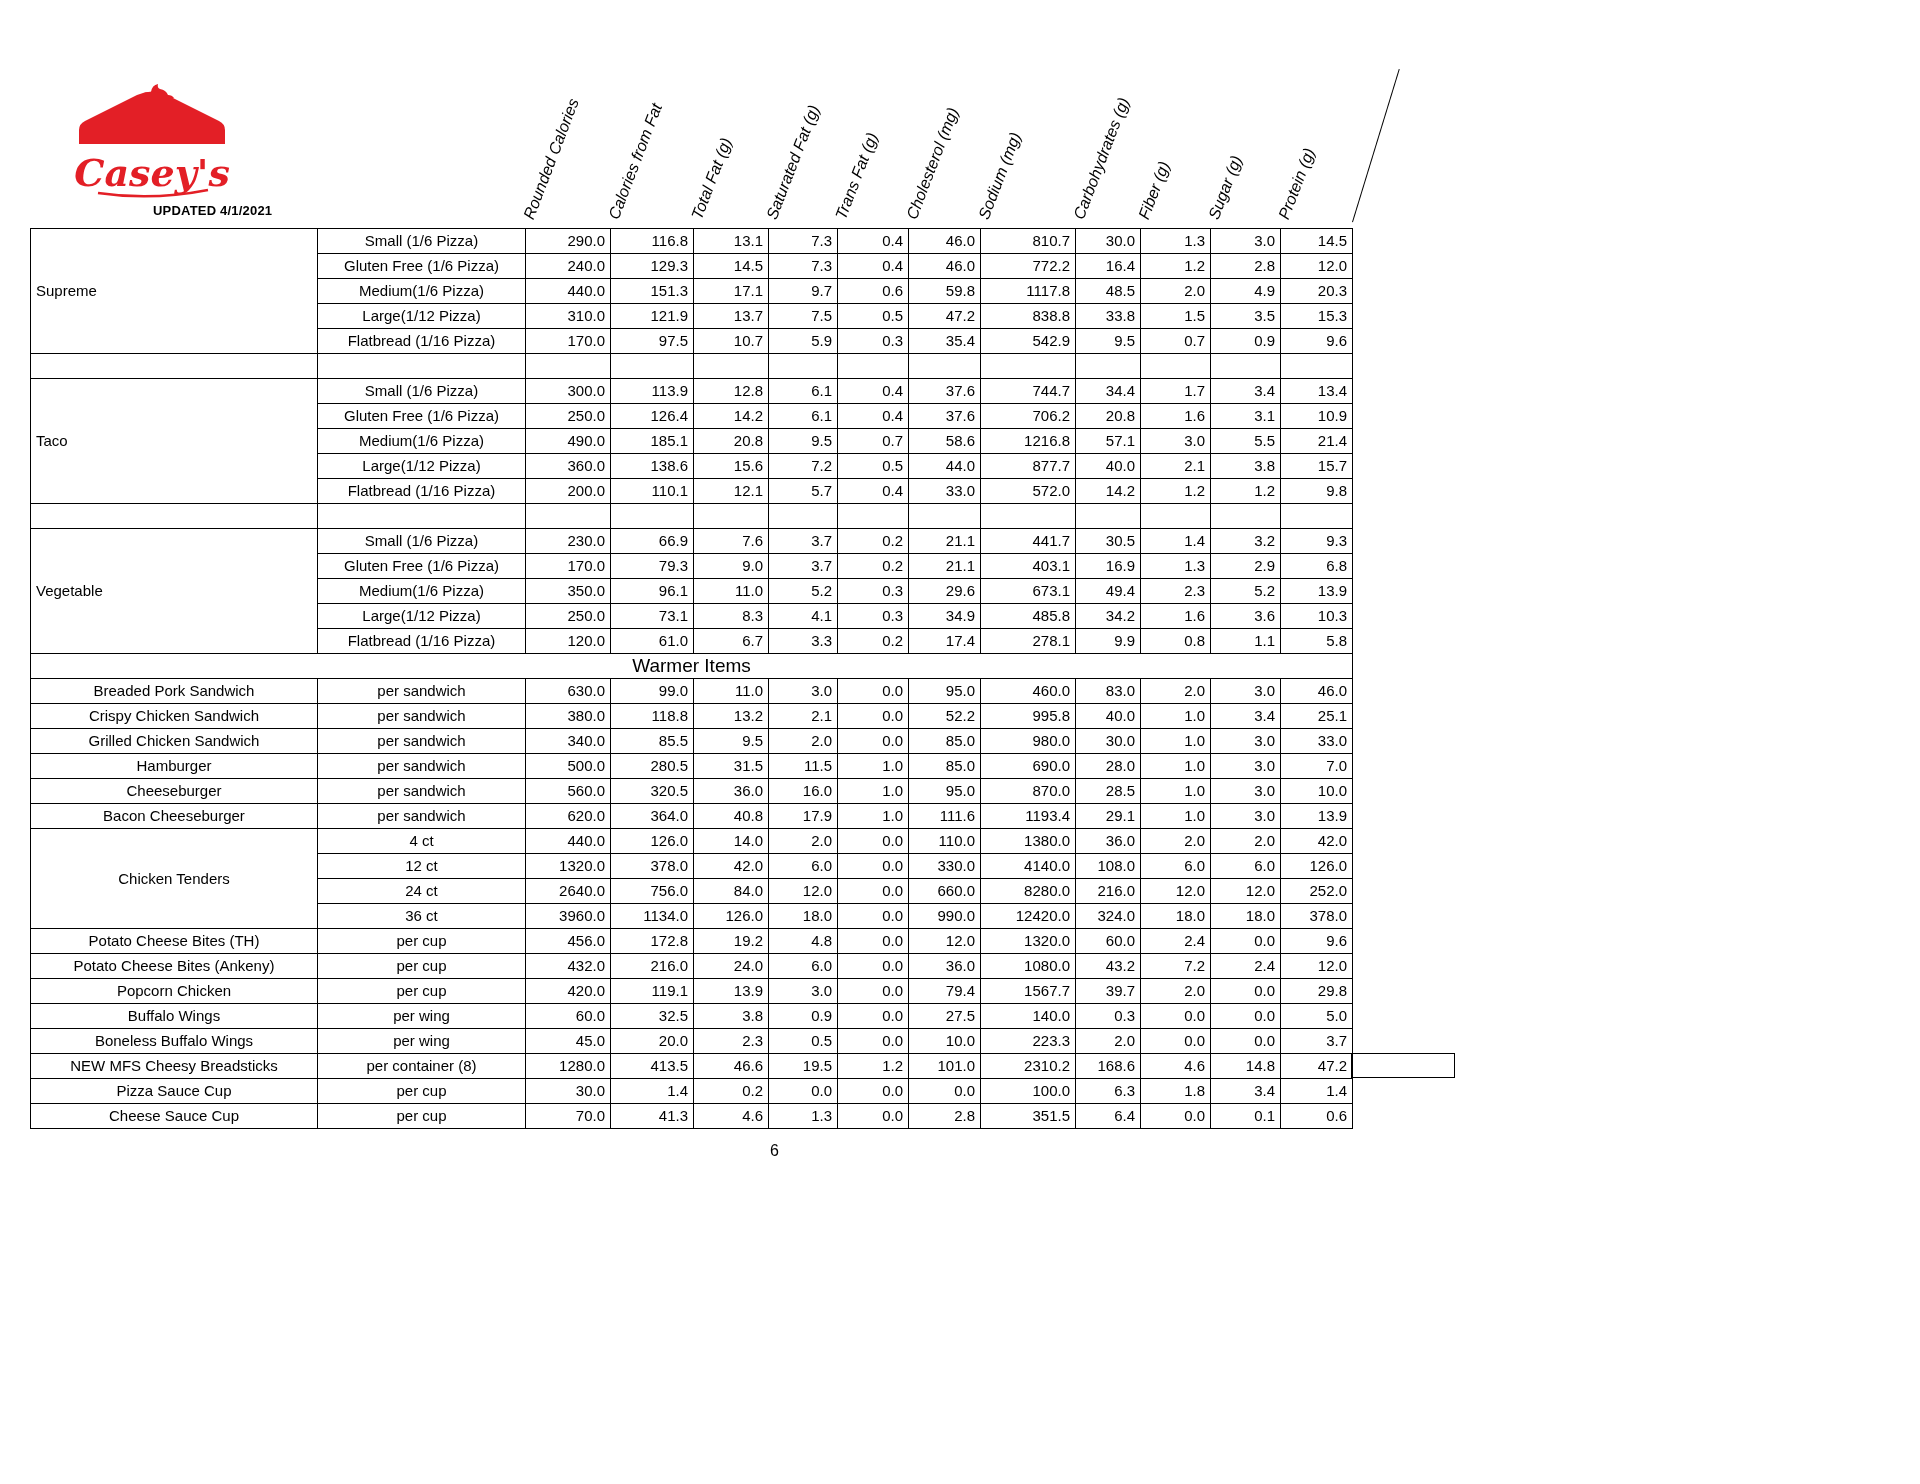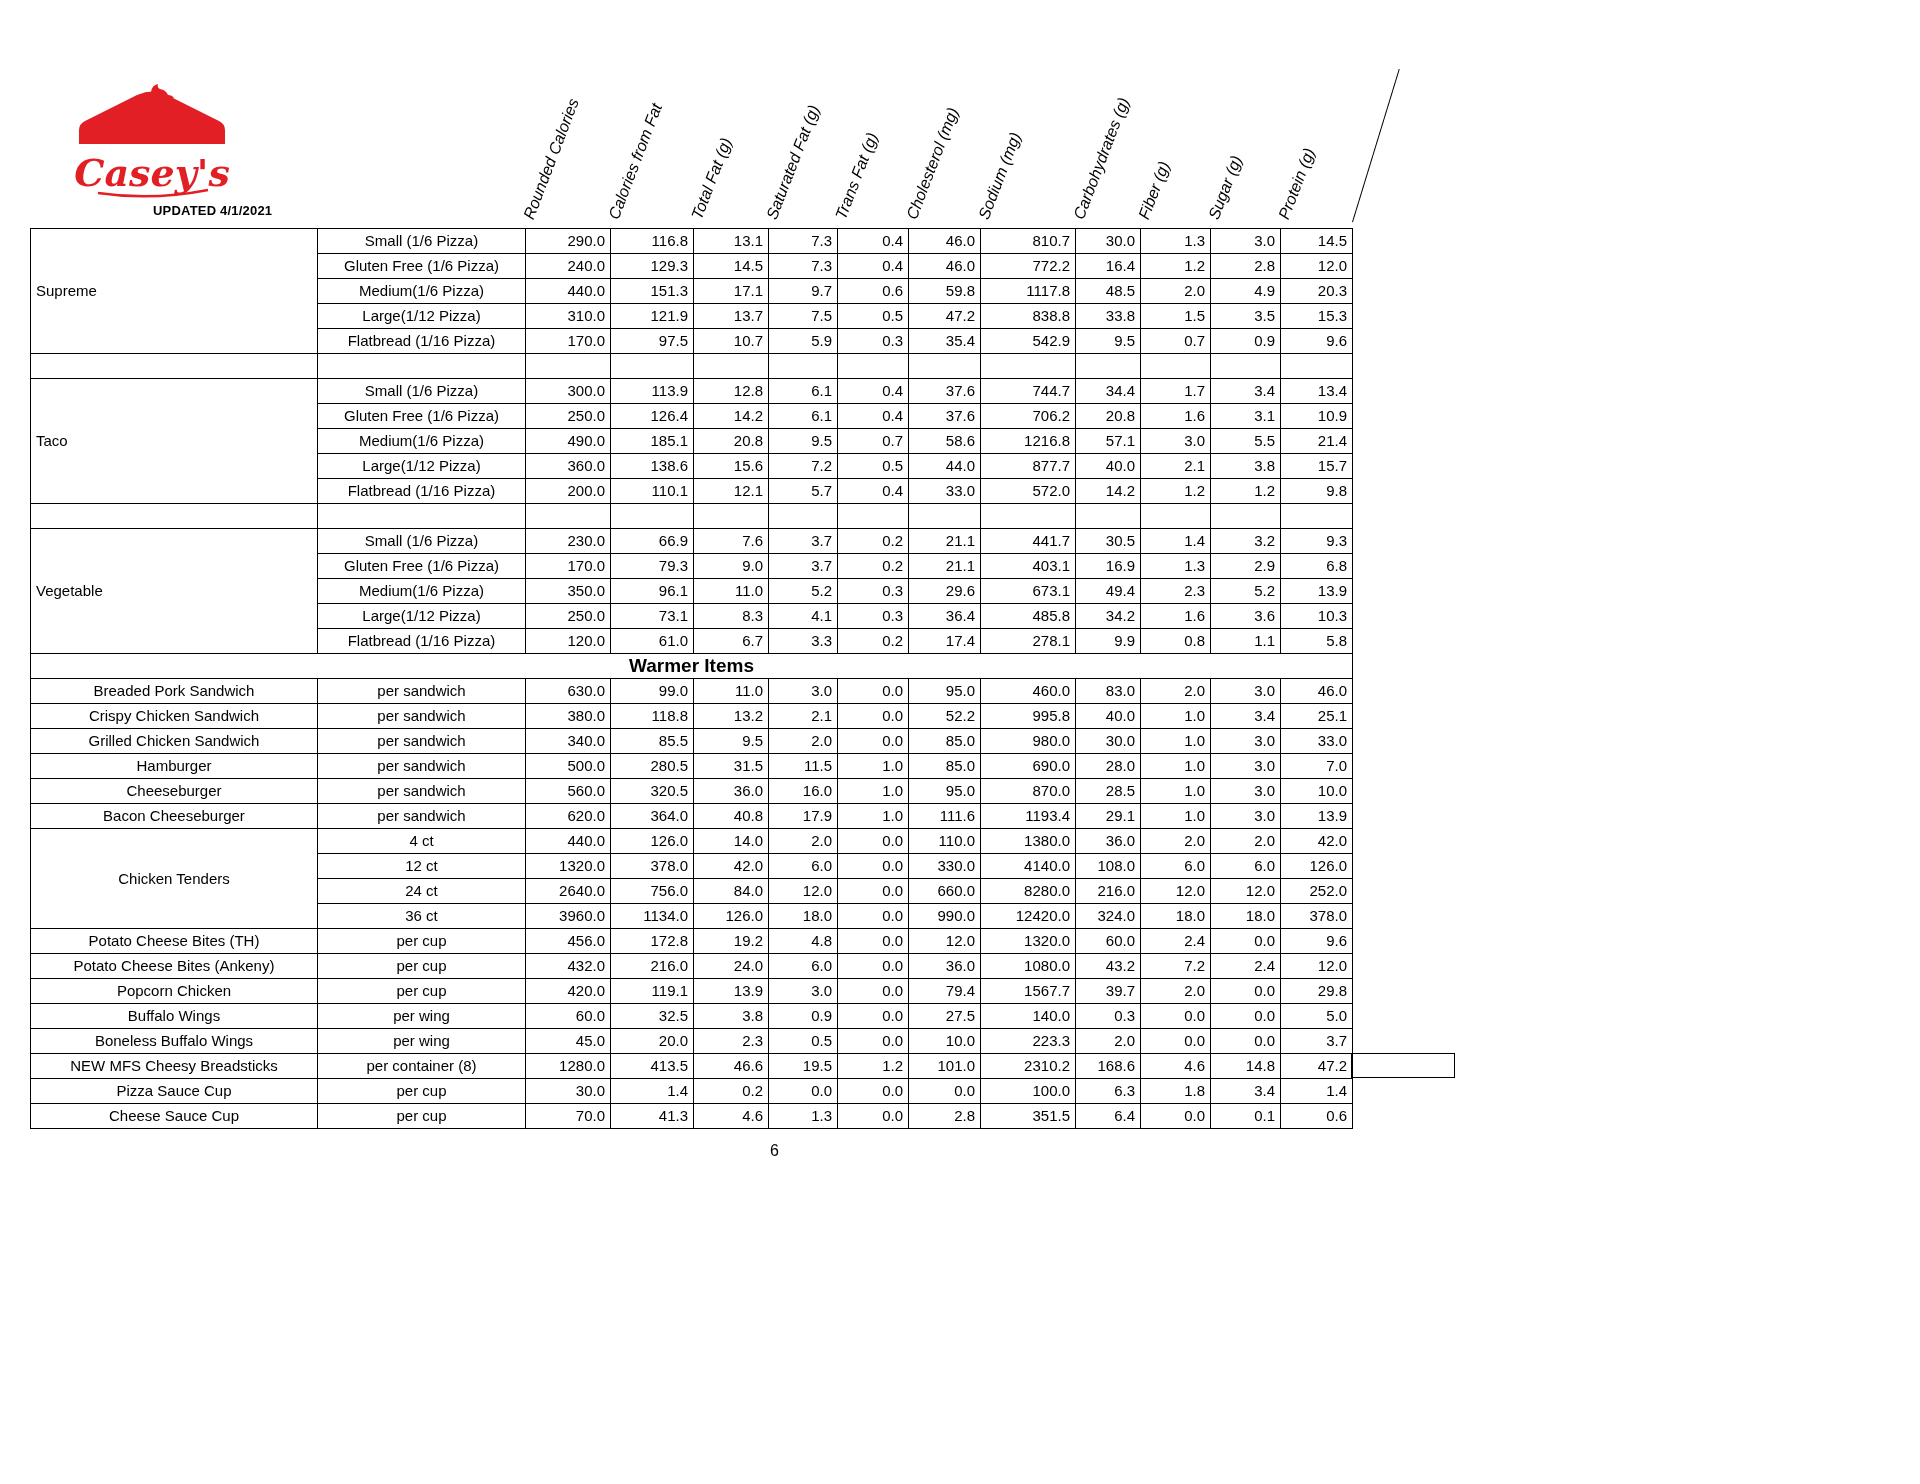--- a/index.html
+++ b/index.html
@@ -72,21 +72,21 @@
     overflow: hidden;
     white-space: nowrap;
     vertical-align: middle;
   }
   td.num { text-align: right; }
   td.name, td.size { text-align: center; }
   td.group-name { text-align: left; vertical-align: middle; }
   td.group-name.left { text-align: center; }
   td.section-header {
     text-align: center;
-    font-weight: bold;
+    font-weight: normal;
     font-size: 19px;
   }
   td.spacer { }
 
   .side-box {
     position: absolute;
     left: 1351px;
     top: 1053px;
     width: 104px;
     height: 25px;
@@ -372,21 +372,21 @@
             <td class="num">5.2</td>
             <td class="num">13.9</td>
           </tr>
           <tr>
             <td class="size">Large(1/12 Pizza)</td>
             <td class="num">250.0</td>
             <td class="num">73.1</td>
             <td class="num">8.3</td>
             <td class="num">4.1</td>
             <td class="num">0.3</td>
-            <td class="num">36.4</td>
+            <td class="num">34.9</td>
             <td class="num">485.8</td>
             <td class="num">34.2</td>
             <td class="num">1.6</td>
             <td class="num">3.6</td>
             <td class="num">10.3</td>
           </tr>
           <tr>
             <td class="size">Flatbread (1/16 Pizza)</td>
             <td class="num">120.0</td>
             <td class="num">61.0</td>

